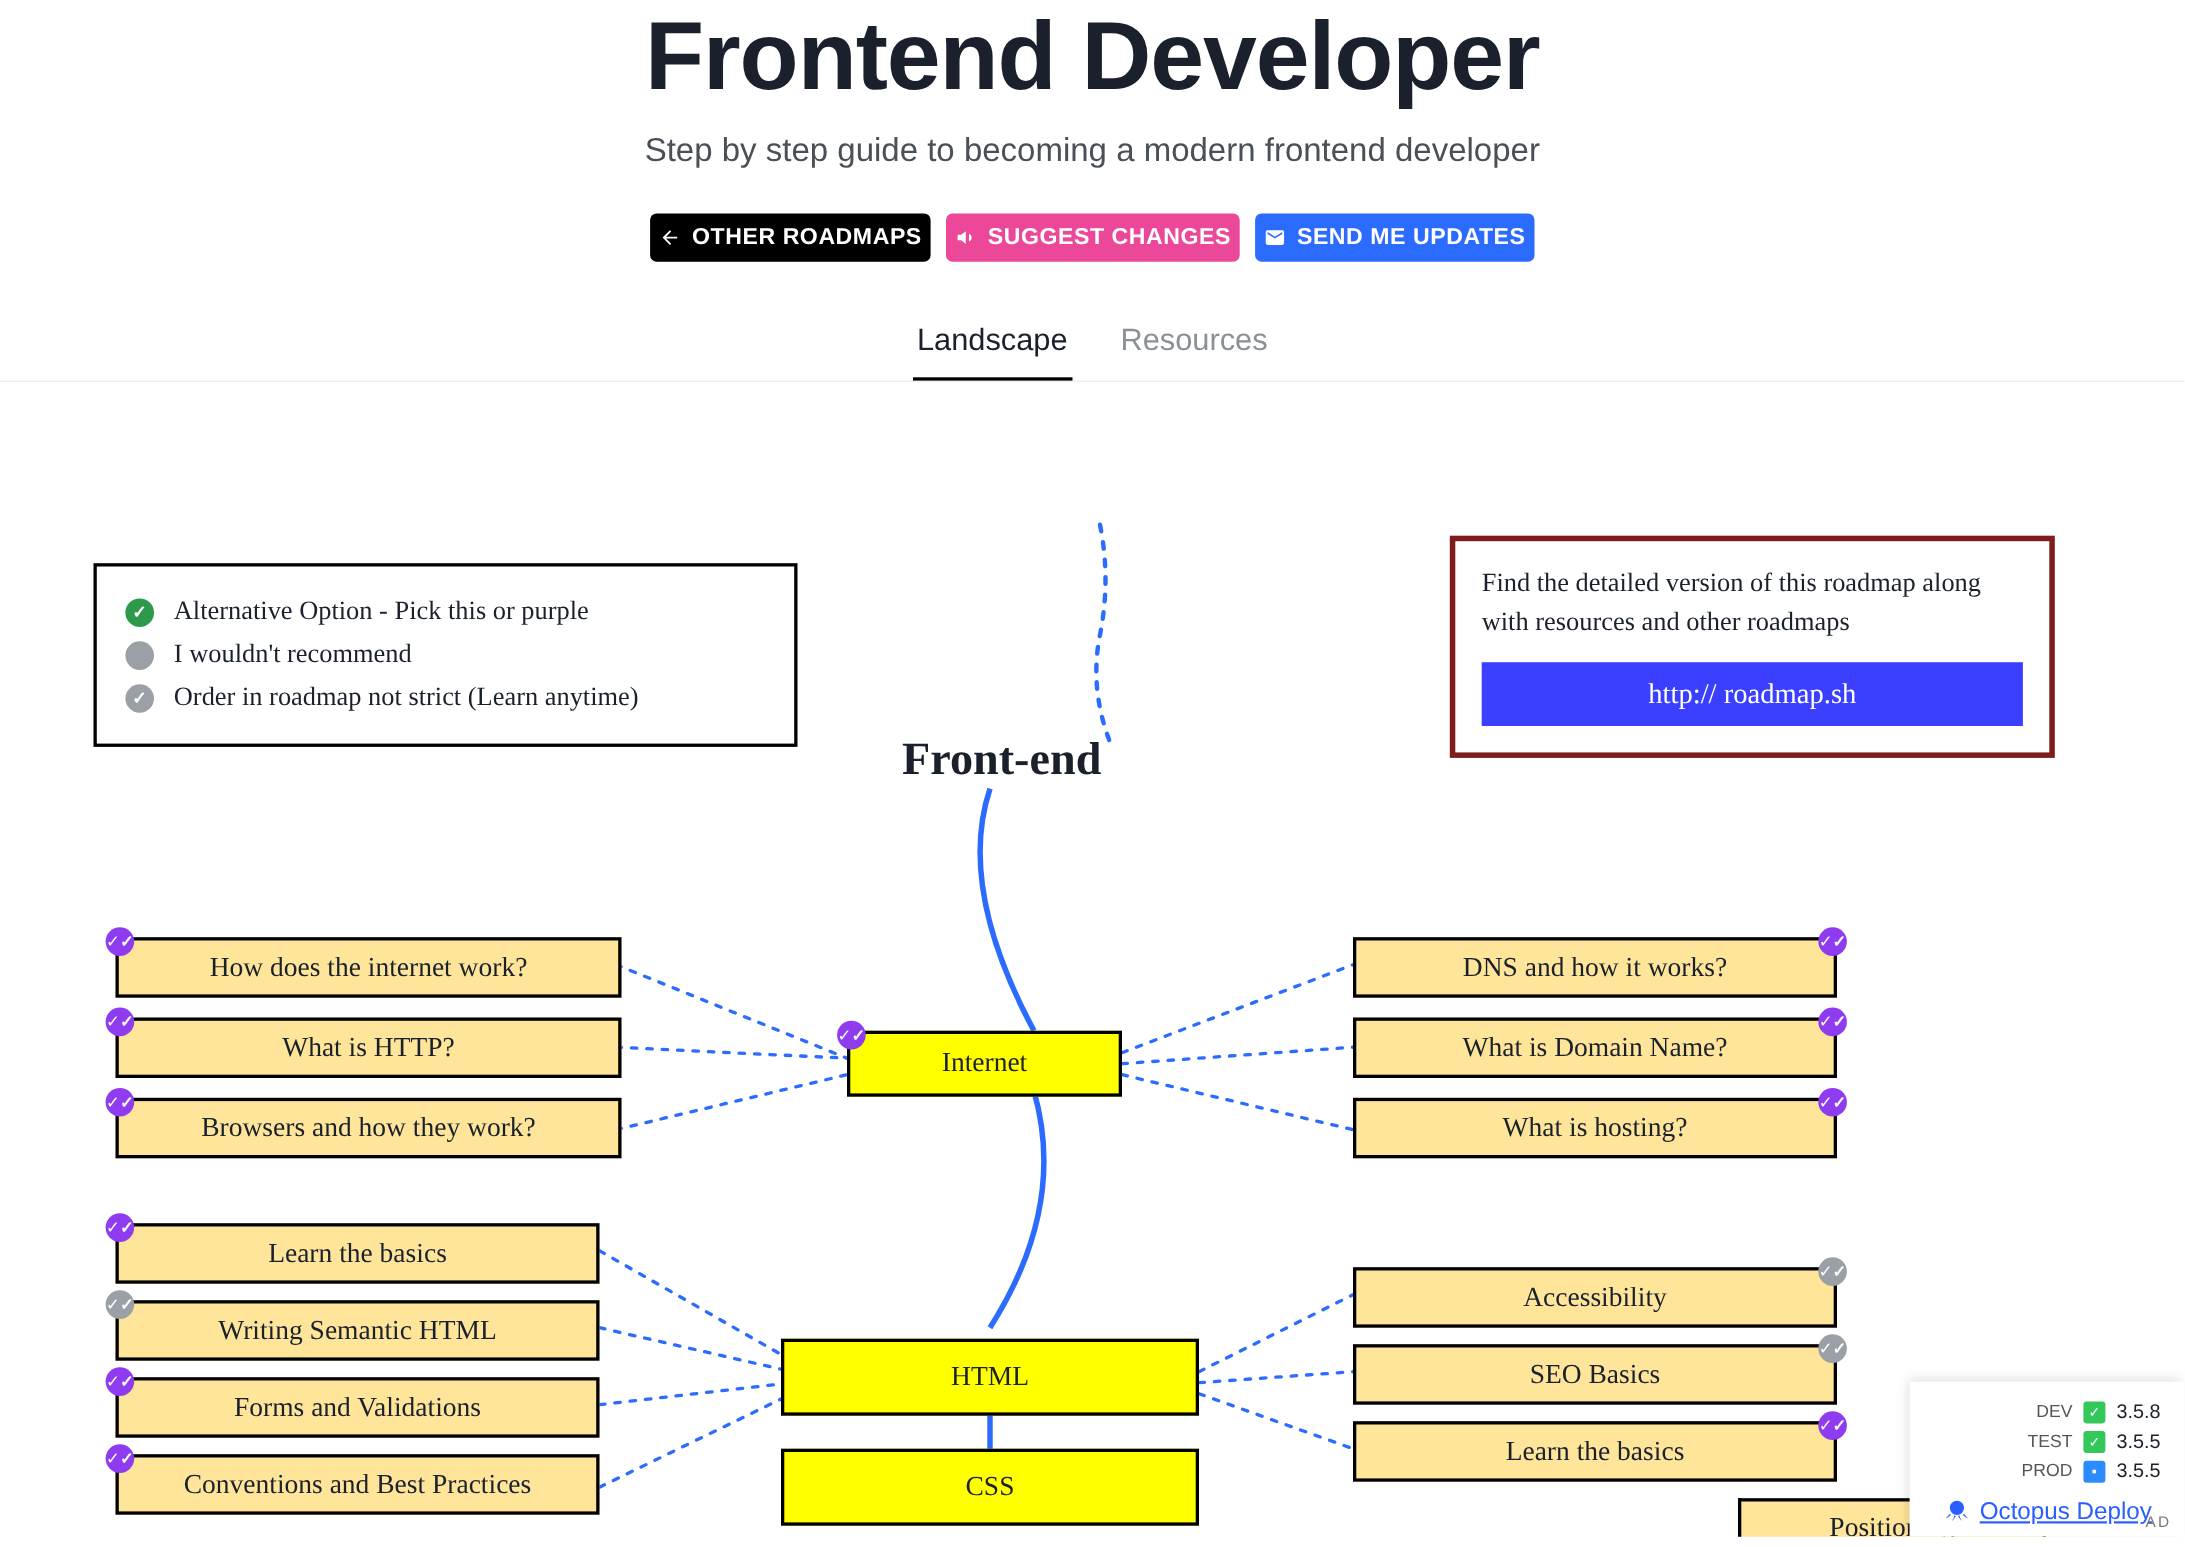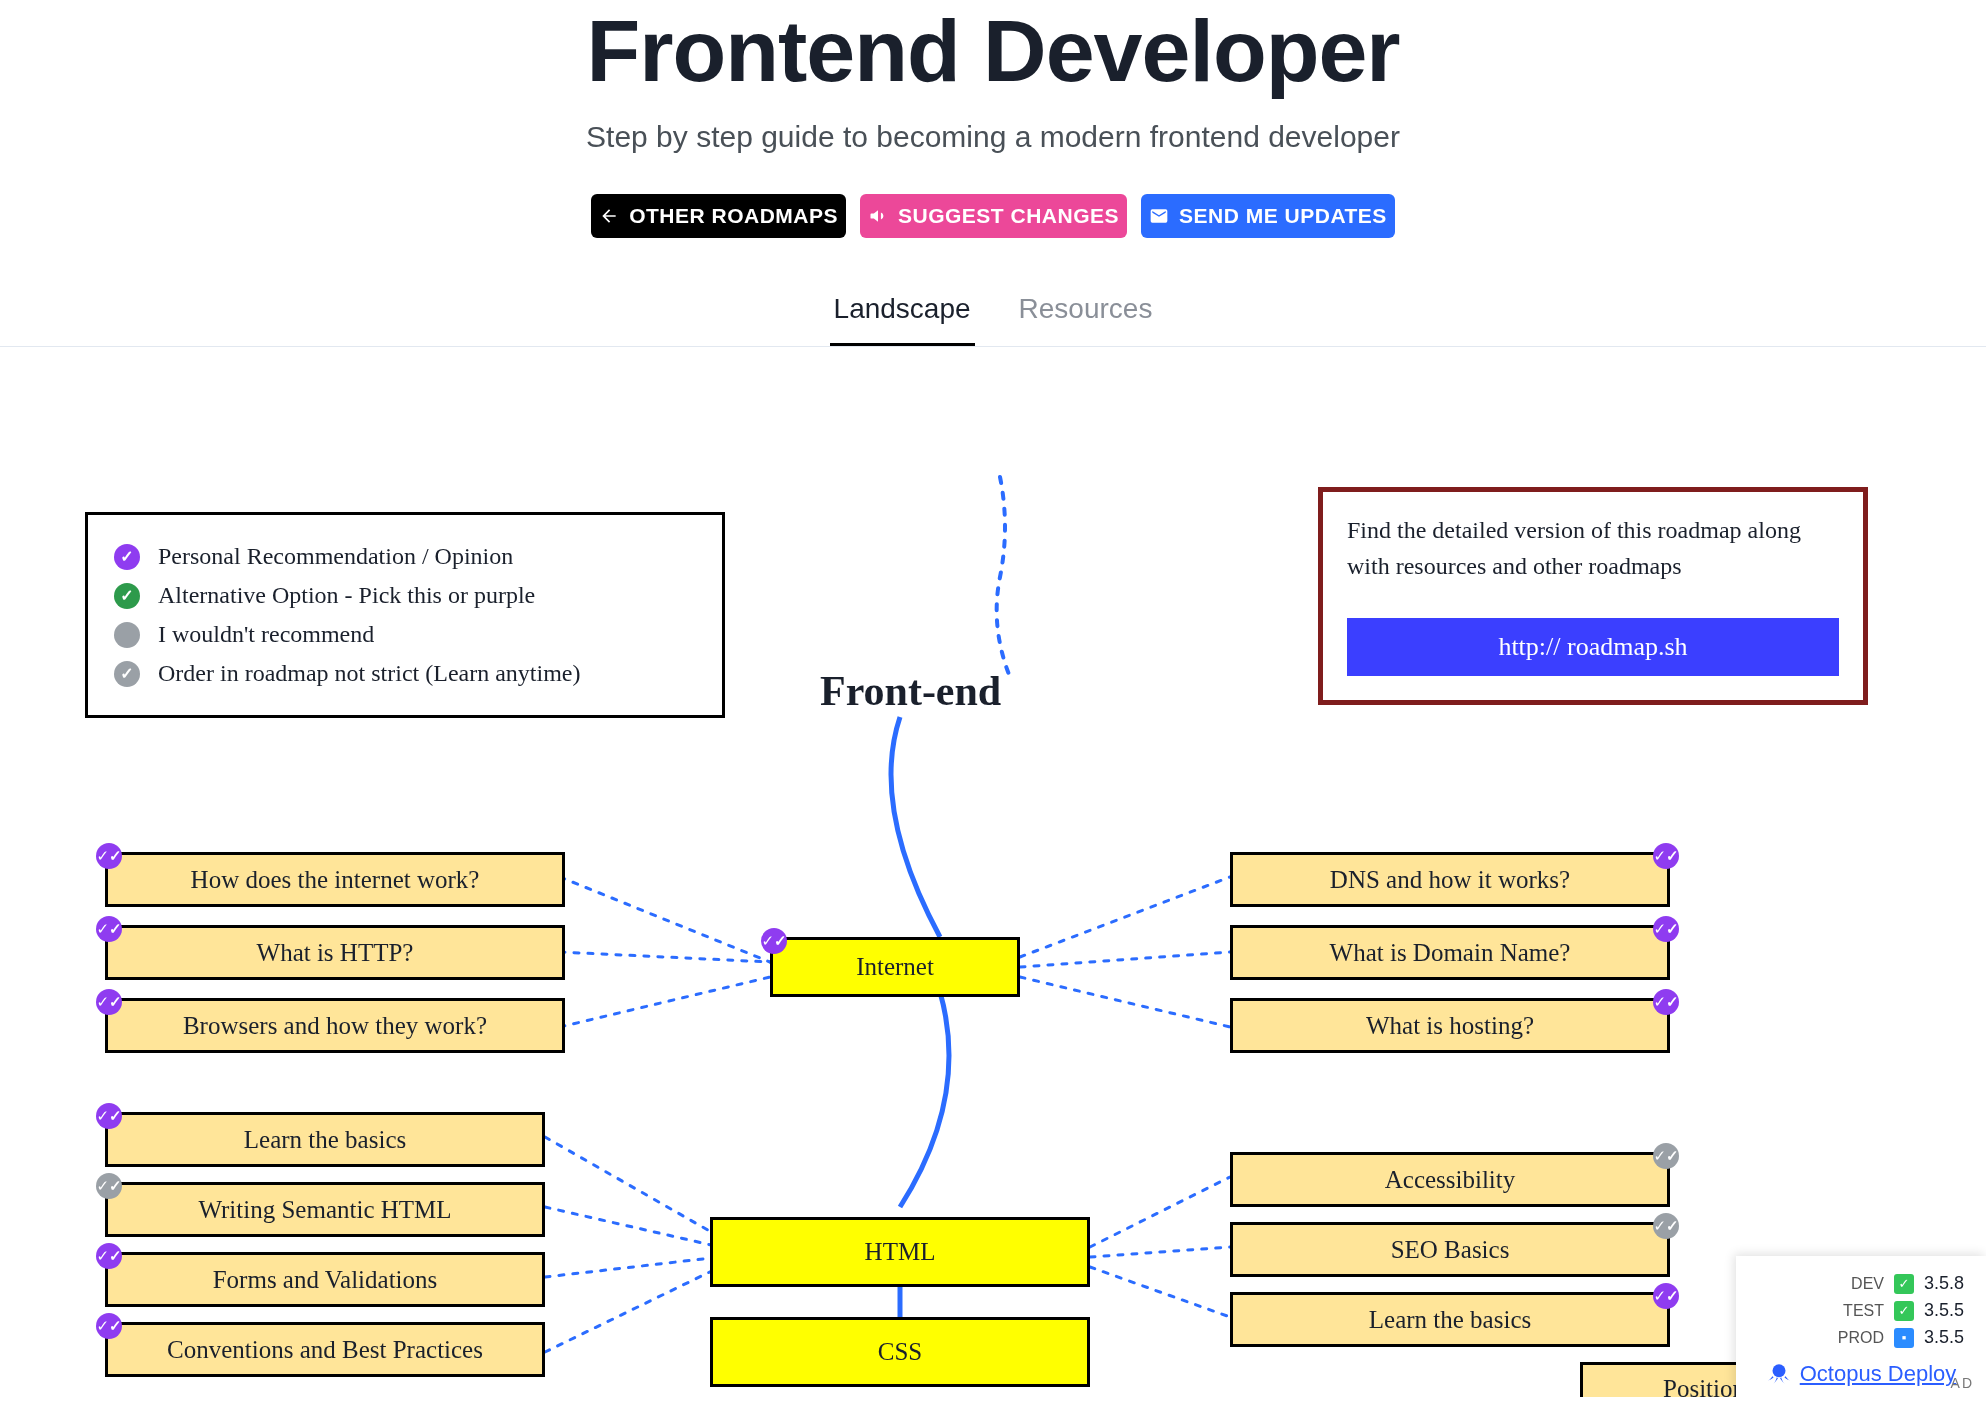--- a/index.html
+++ b/index.html
@@ -112,21 +112,21 @@
     font-family: "Comic Sans MS", "Segoe Script", cursive;
   }
   .infobox p { font-size: 24px; line-height: 1.5; }
   .infobox .linkbtn {
     display: block;
     text-align: center;
     background: #3b3fff;
     color: #fff;
     font-size: 26px;
     padding: 14px 0;
-    margin-top: 34px;
+    margin-top: 18px;
     cursor: pointer;
   }
   
   .fe-title {
     position: absolute;
     left: 820px; top: 290px;
     font-size: 42px;
     font-weight: 700;
     font-family: "Comic Sans MS", "Segoe Script", cursive;
   }
@@ -235,24 +235,20 @@
     <path d="M545 900 L 720 880" stroke="#2b6cff" stroke-width="3" fill="none" stroke-dasharray="5 9" stroke-linecap="round"></path>
     <path d="M545 975 L 720 890" stroke="#2b6cff" stroke-width="3" fill="none" stroke-dasharray="5 9" stroke-linecap="round"></path>
 
     <path d="M1090 870 L 1230 800" stroke="#2b6cff" stroke-width="3" fill="none" stroke-dasharray="5 9" stroke-linecap="round"></path>
     <path d="M1090 880 L 1230 870" stroke="#2b6cff" stroke-width="3" fill="none" stroke-dasharray="5 9" stroke-linecap="round"></path>
     <path d="M1090 890 L 1230 940" stroke="#2b6cff" stroke-width="3" fill="none" stroke-dasharray="5 9" stroke-linecap="round"></path>
   </svg>
 
   <div class="legend">
     <div class="legend-row">
-      <span class="dot purple chk"></span>
-      <span>Personal Recommendation / Opinion</span>
-    </div>
-    <div class="legend-row">
       <span class="dot green chk"></span>
       <span>Alternative Option - Pick this or purple</span>
     </div>
     <div class="legend-row">
       <span class="dot solidgray"></span>
       <span>I wouldn't recommend</span>
     </div>
     <div class="legend-row">
       <span class="dot gray chk"></span>
       <span>Order in roadmap not strict (Learn anytime)</span>

